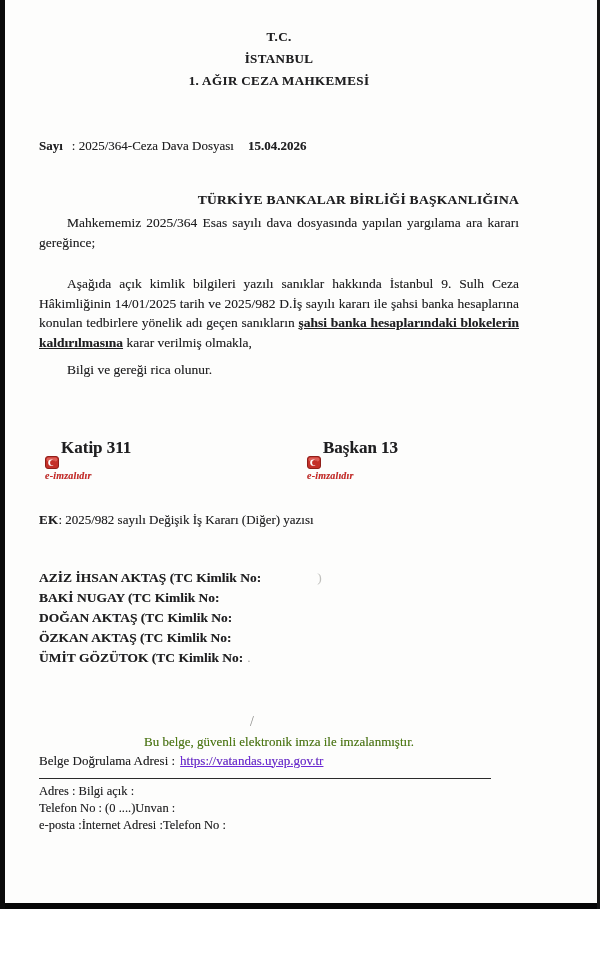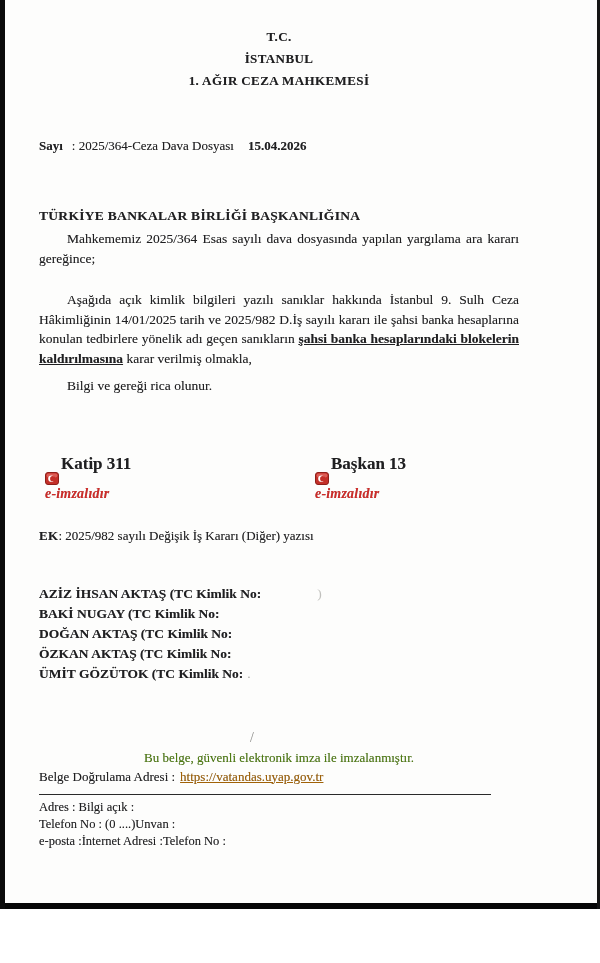--- a/index.html
+++ b/index.html
@@ -19,49 +19,49 @@
     padding:26px 78px 0 34px;
     text-shadow:0 0 0.5px rgba(20,20,20,0.38);
   }
   .doc-header{text-align:center;}
   .hline{font-weight:bold;font-size:13px;line-height:22px;letter-spacing:0.4px;}
   .ref-line{margin-top:46px;font-size:13px;line-height:16px;white-space:nowrap;}
   .b{font-weight:bold;}
   .ref-val{margin-left:9px;text-align:right;}
   .ref-date{margin-left:14px;}
   .title{
-    margin-top:54px;
-    text-align:left;
+    margin-top:38px;
+    text-align:right;
     font-weight:bold;
     font-size:13.5px;
     letter-spacing:0.3px;
   }
   .para{
     margin:0;
     font-size:13.5px;
     line-height:19.5px;
     text-align:justify;
     text-indent:28px;
   }
   .intro{margin-top:5px;}
   .body-para{margin-top:22px;}
   .closing{margin-top:8px;text-align:left;}
   .bold-underline{font-weight:bold;text-decoration:underline;}
   .signatures{position:relative;margin-top:16px;height:50px;}
   .sig{position:absolute;top:0;}
   .sig-left{left:6px;}
-  .sig-right{left:276px;}
+  .sig-right{left:268px;}
   .sig-title{font-weight:bold;font-size:17px;line-height:13px;padding-left:16px;margin-top:45px;}
   .stamp-icon{margin-top:2px;line-height:0;}
   .stamp-text{
     margin-top:1px;
     color:#cf2b28;
     font-weight:bold;
     font-style:italic;
-    font-size:14px;
+    font-size:10px;
     letter-spacing:0.2px;
   }
   .ek-line{margin-top:66px;font-size:13px;}
   .ek-line .b{letter-spacing:0.3px;margin-top:28px;}
   .defendants{margin-top:40px;}
   .def-row{font-weight:bold;font-size:13.5px;line-height:20px;white-space:nowrap;}
   .trail{color:#c0c0bd;font-weight:normal;text-shadow:none;}
   .def-row:nth-child(1) .trail{margin-left:56px;}
   .def-row:nth-child(5) .trail{margin-left:4px;color:#a8a8a4;}
   .esign-block{margin-top:46px;text-align:center;}
@@ -71,21 +71,21 @@
     text-shadow:none;
   }
   .notice{
     margin-top:4px;
     color:#4d7c0f;
     font-size:13px;
     line-height:16px;
   }
   .verify{margin-top:2px;text-align:left;font-size:13px;line-height:17px;}
   .link{
-    color:#a16207;
+    color:#6d28d9;
     text-decoration:underline;
     margin-left:5px;
     cursor:pointer;
   }
   .rule{
     margin:9px 28px 0 0;
     border:none;
     border-top:1.6px solid #2a2a2a;
   }
   .footer{margin-top:4px;font-size:12.5px;line-height:17px;}

